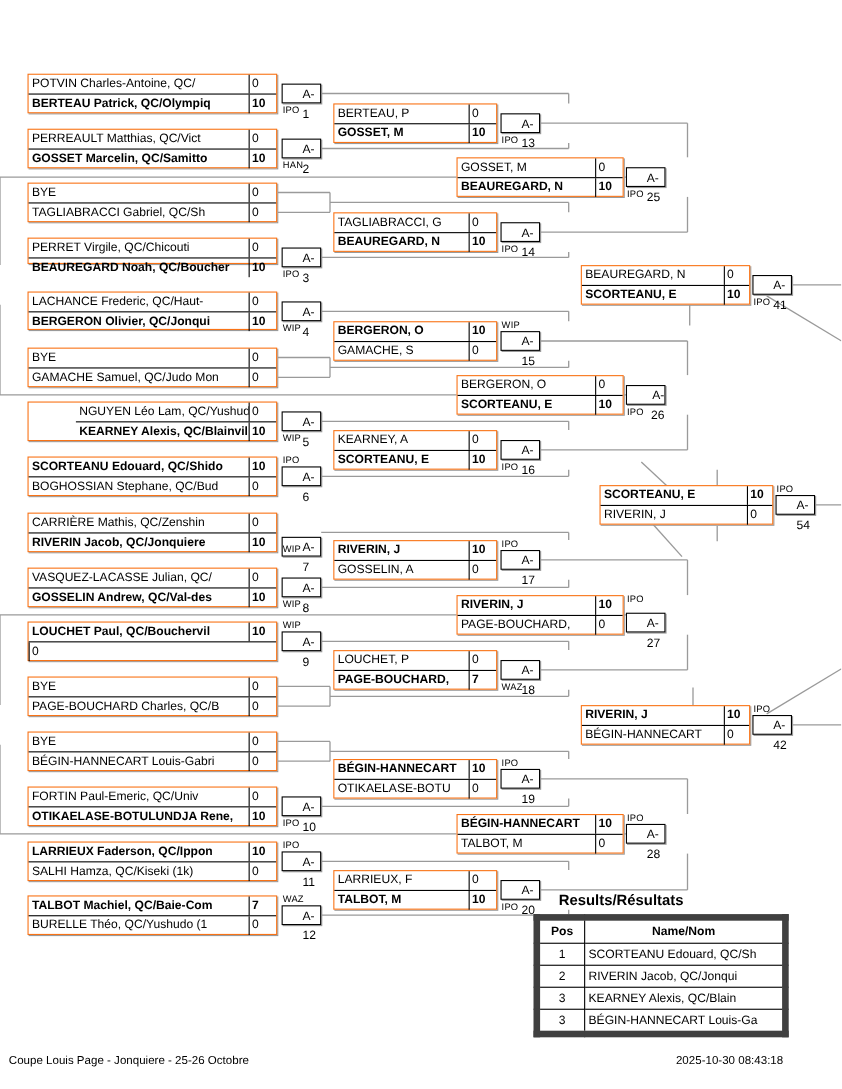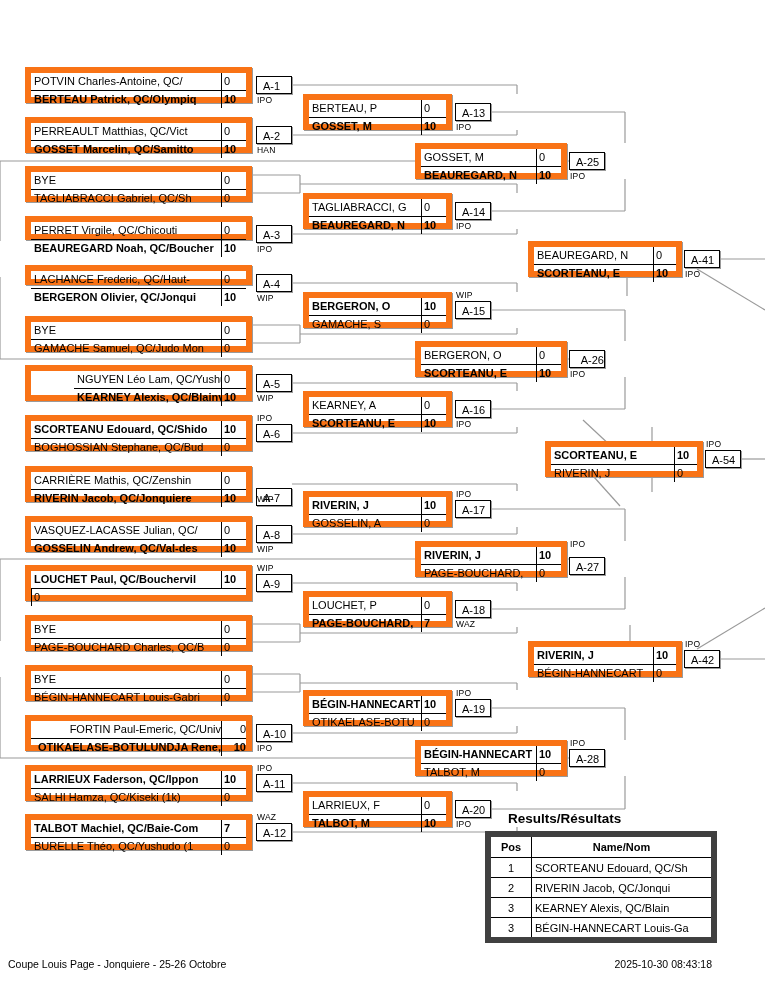--- a/index.html
+++ b/index.html
@@ -1,29 +1,29 @@
 <!DOCTYPE html>
 <html><head>
 <meta charset="utf-8">
 <style>
   html,body{margin:0;padding:0;background:#fff;}
   #sheet{position:relative;width:765px;height:990px;background:#fff;
          font-family:"Liberation Sans",sans-serif;color:#000;overflow:hidden;}
   #wires{position:absolute;left:0;top:0;width:765px;height:990px;z-index:0;}
   .page-title{position:absolute;left:0;top:24px;width:742px;text-align:center;
         font-size:20px;font-weight:bold;letter-spacing:.5px;z-index:2;}
-  .match{position:absolute;background:#fff;border:6px solid #f97316;z-index:1;
+  .match{position:absolute;background:#fff;border:1px solid #f97316;z-index:1;
         box-shadow:1px 1px 0 #9a9a9a;box-sizing:border-box;}
   .prow{display:flex;height:17px;line-height:17px;white-space:nowrap;}
   .prow.first{border-bottom:1px solid #000;}
   .pname{overflow:hidden;padding-left:3px;font-size:11px;flex:1 1 auto;}
   .pscore{border-left:1px solid #000;font-size:11px;padding-left:2px;flex:0 0 auto;}
   .winner .pname,.winner .pscore{font-weight:bold;}
   .mlabel{position:absolute;width:36px;height:18px;line-height:18px;border:1px solid #000;
-        background:#fff;font-size:11px;padding-left:6px;box-sizing:border-box;
+        background:#fff;font-size:11px;padding-left:18px;box-sizing:border-box;
         box-shadow:1px 1px 0 #9a9a9a;z-index:1;}
   .mcode{position:absolute;font-size:8.5px;z-index:2;letter-spacing:.2px;}
   .results-title{position:absolute;left:508px;top:811px;font-size:13.5px;font-weight:bold;z-index:2;}
   table.results{position:absolute;left:485px;top:831px;width:232px;border-collapse:collapse;
         border:6px solid #404040;z-index:2;background:#fff;}
   table.results th,table.results td{border:1px solid #000;font-size:11px;height:19px;padding:0 3px;}
   table.results th{font-weight:bold;text-align:center;height:20px;}
   td.pos{width:34px;text-align:center;}
   td.nm{text-align:left;white-space:nowrap;overflow:hidden;}
   .foot{position:absolute;top:958px;font-size:10.5px;z-index:2;}
@@ -155,21 +155,21 @@
           <span class="pname">PERRET Virgile, QC/Chicouti</span>
           <span class="pscore" style="width: 22px;">0</span>
         </div>
         <div class="prow winner">
           <span class="pname">BEAUREGARD Noah, QC/Boucher</span>
           <span class="pscore" style="width: 22px;">10</span>
         </div>
       </div>
       <div class="mlabel" style="left: 256px; top: 225px;">A-3</div>
       <div class="mcode" style="left: 257px; top: 244px;">IPO</div>
-      <div class="match" style="left: 25px; top: 265px; width: 227px; height: 20px;">
+      <div class="match" style="left: 25px; top: 265px; width: 227px; height: 35px;">
         <div class="prow first">
           <span class="pname">LACHANCE Frederic, QC/Haut-</span>
           <span class="pscore" style="width: 22px;">0</span>
         </div>
         <div class="prow winner">
           <span class="pname">BERGERON Olivier, QC/Jonqui</span>
           <span class="pscore" style="width: 22px;">10</span>
         </div>
       </div>
       <div class="mlabel" style="left: 256px; top: 274px;">A-4</div>
@@ -256,21 +256,21 @@
       <div class="match" style="left: 25px; top: 665px; width: 227px; height: 36px;">
         <div class="prow first">
           <span class="pname">BYE</span>
           <span class="pscore" style="width: 22px;">0</span>
         </div>
         <div class="prow">
           <span class="pname">BÉGIN-HANNECART Louis-Gabri</span>
           <span class="pscore" style="width: 22px;">0</span>
         </div>
       </div>
-      <div class="match" style="left: 25px; top: 715px; width: 227px; height: 36px; text-align: right;">
+      <div class="match" style="left: 25px; top: 715px; width: 227px; height: 36px;">
         <div class="prow first">
           <span class="pname">FORTIN Paul-Emeric, QC/Univ</span>
           <span class="pscore" style="width: 22px;">0</span>
         </div>
         <div class="prow winner">
           <span class="pname">OTIKAELASE-BOTULUNDJA Rene,</span>
           <span class="pscore" style="width: 22px;">10</span>
         </div>
       </div>
       <div class="mlabel" style="left: 256px; top: 724px;">A-10</div>

